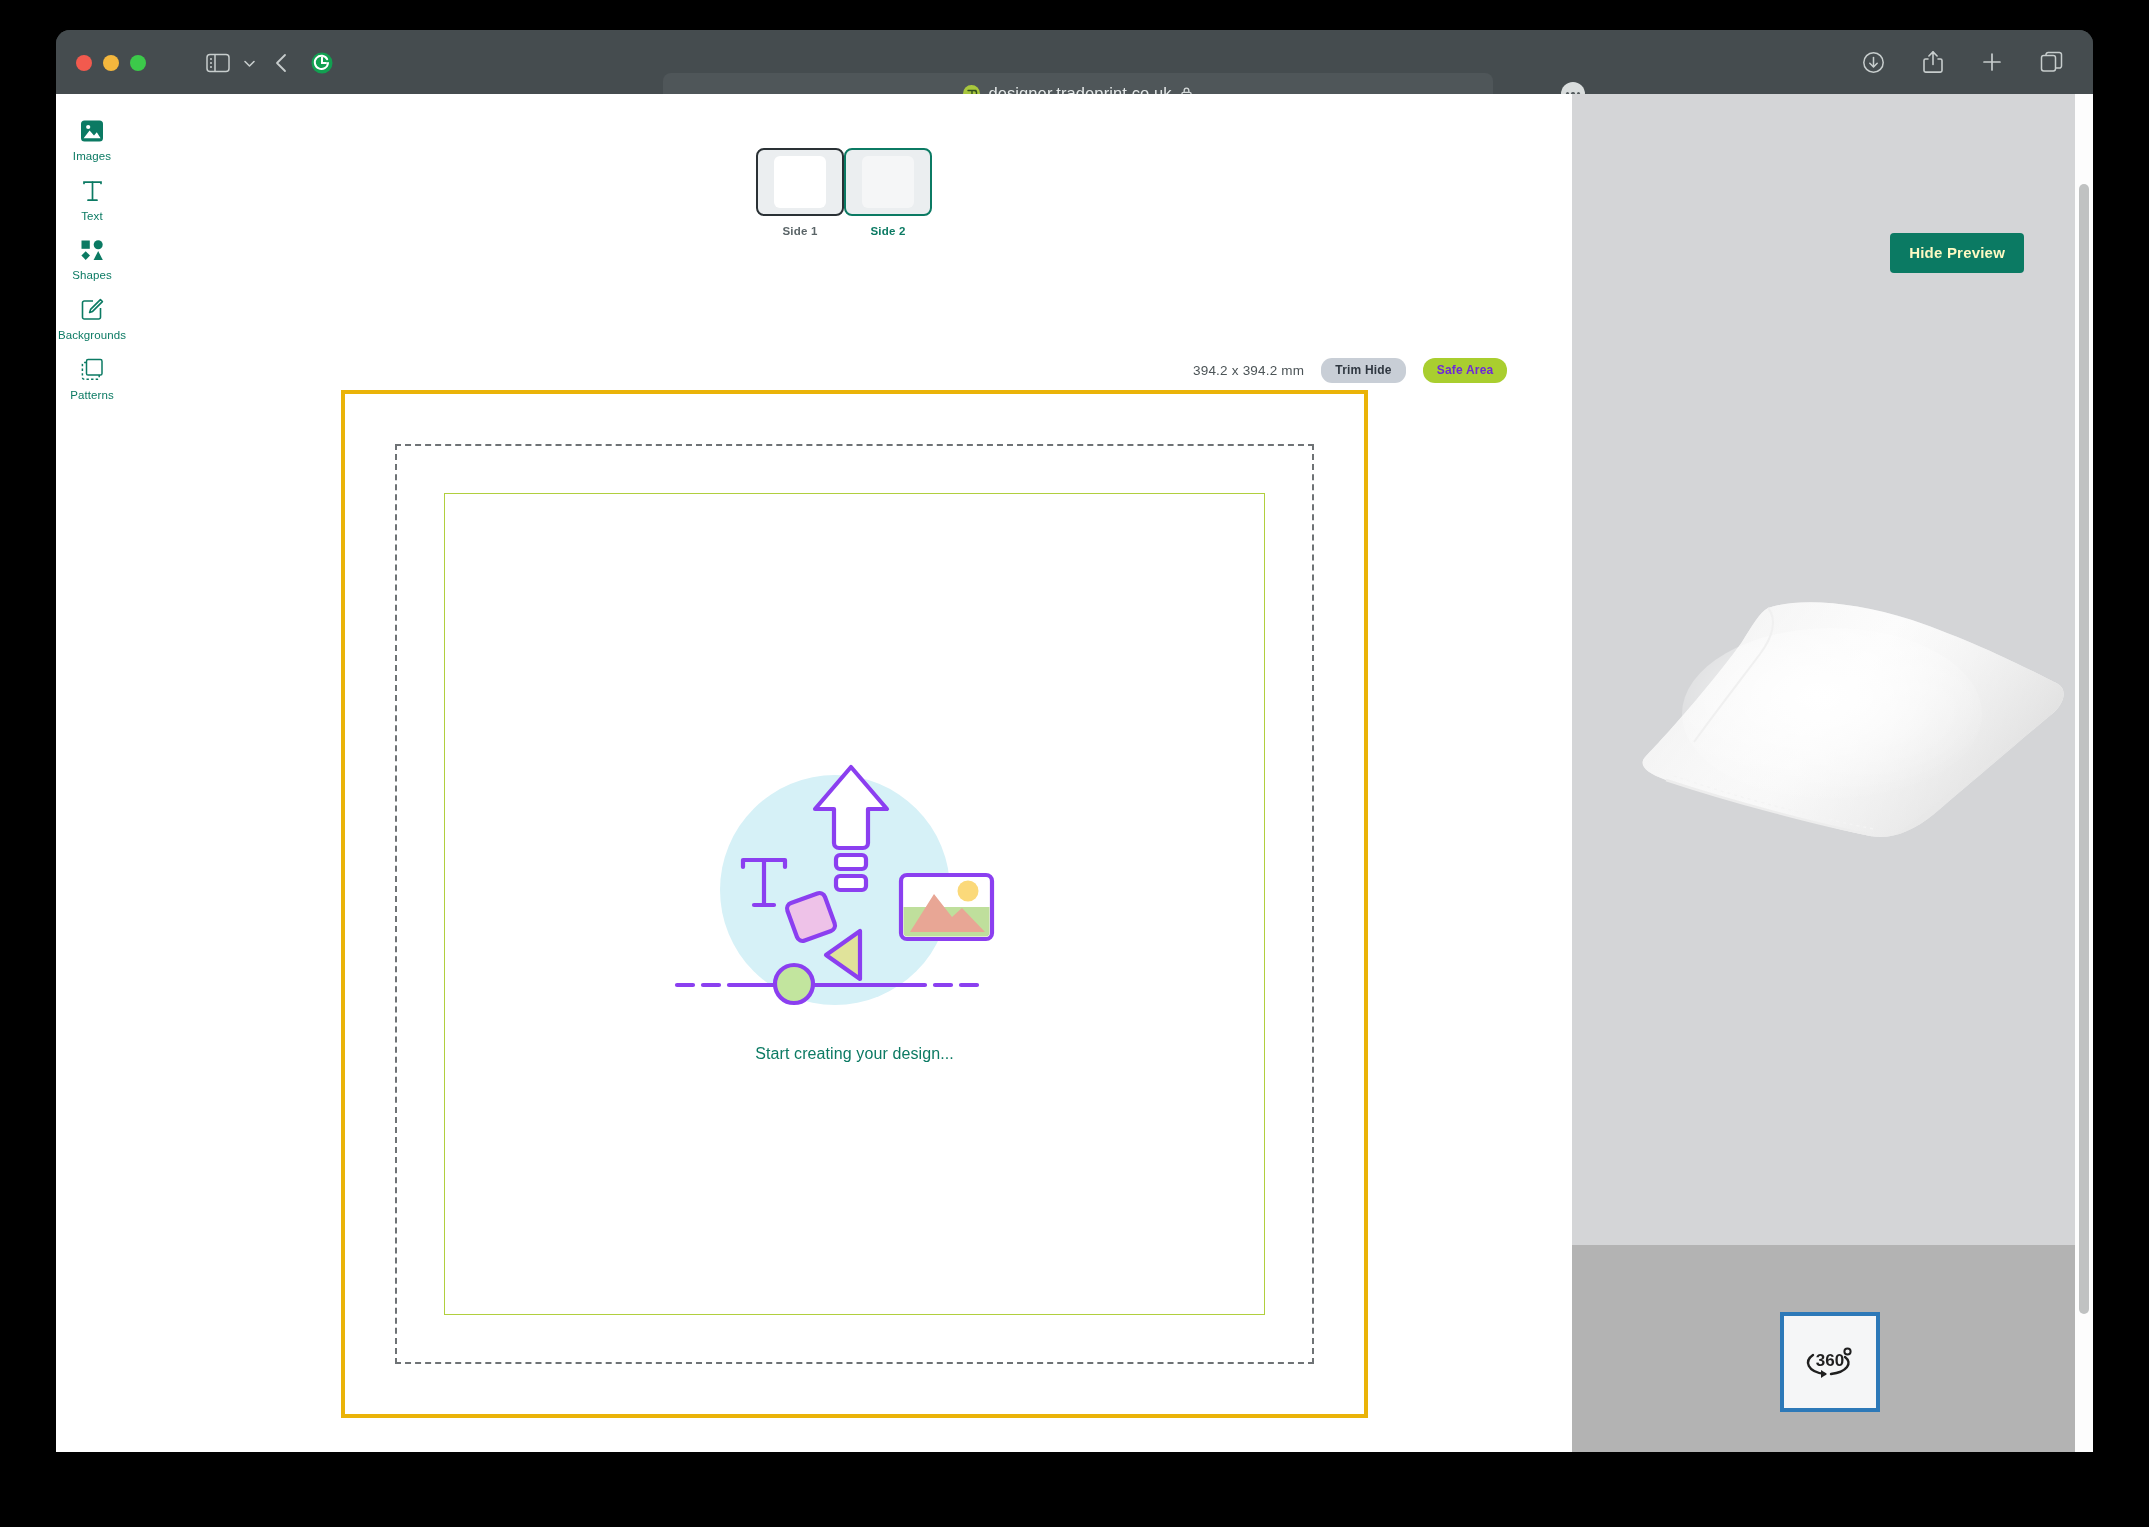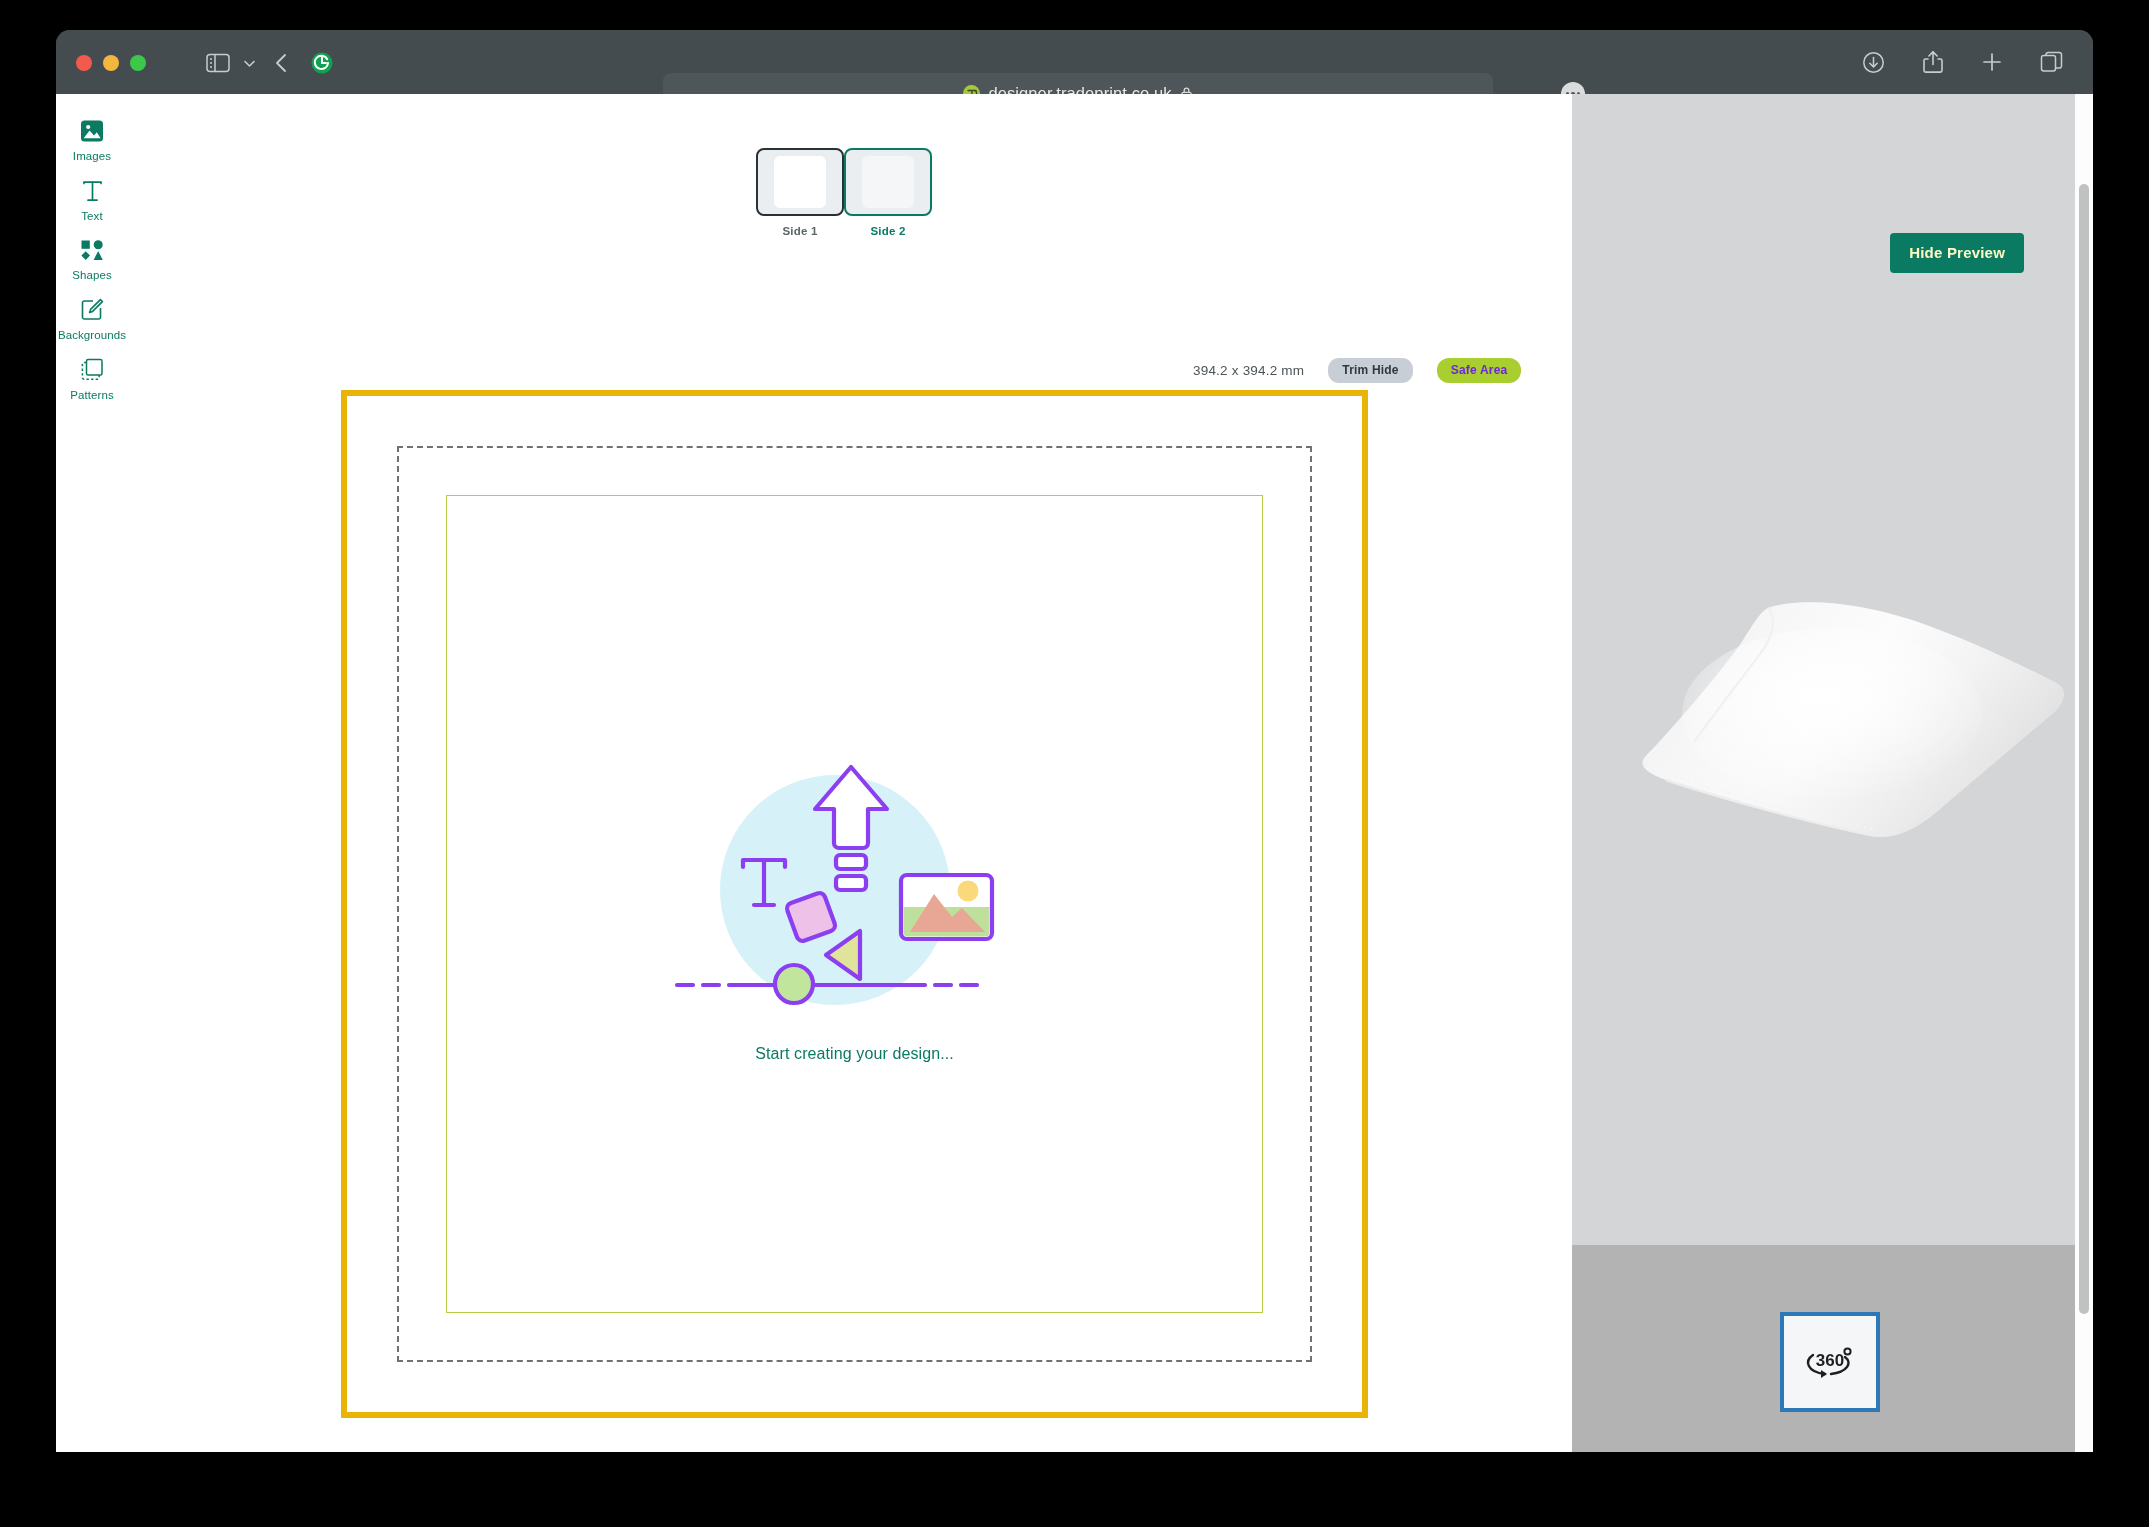--- a/index.html
+++ b/index.html
@@ -178,21 +178,21 @@
   }
   .side-thumb.s1 .caption { color: #5b6568; }
   .side-thumb.s2 .caption { color: #0b7a63; }
 
   
   #canvas-info {
     position: absolute;
     left: 1065px; top: 264px;
     display: flex;
     align-items: center;
-    gap: 24px;
+    gap: 17px;
   }
   #canvas-dimensions {
     font-size: 13.5px;
     color: #4c5457;
     letter-spacing: .2px;
   }
   .legend-badge {
     padding: 5px 14px 6px;
     border-radius: 11px;
     font-size: 12px;
@@ -202,21 +202,21 @@
   }
   #badge-trim-line { background: #c8ced6; color: #2f3740; }
   #badge-safe-area { background: #a9ce2f; color: #6d28d9; border-radius: 12px; }
 
   
   #artboard {
     position: absolute;
     left: 213px; top: 296px;
     width: 1027px; height: 1028px;
     background: #ffffff;
-    border: 6px solid #eab308;
+    border: 4px solid #eab308;
     box-sizing: border-box;
   }
   #trim-line-box {
     position: absolute;
     left: 50px; top: 50px;
     right: 50px; bottom: 50px;
     border: 2px dashed #6e7275;
     box-sizing: border-box;
   }
   #safe-area-box {

